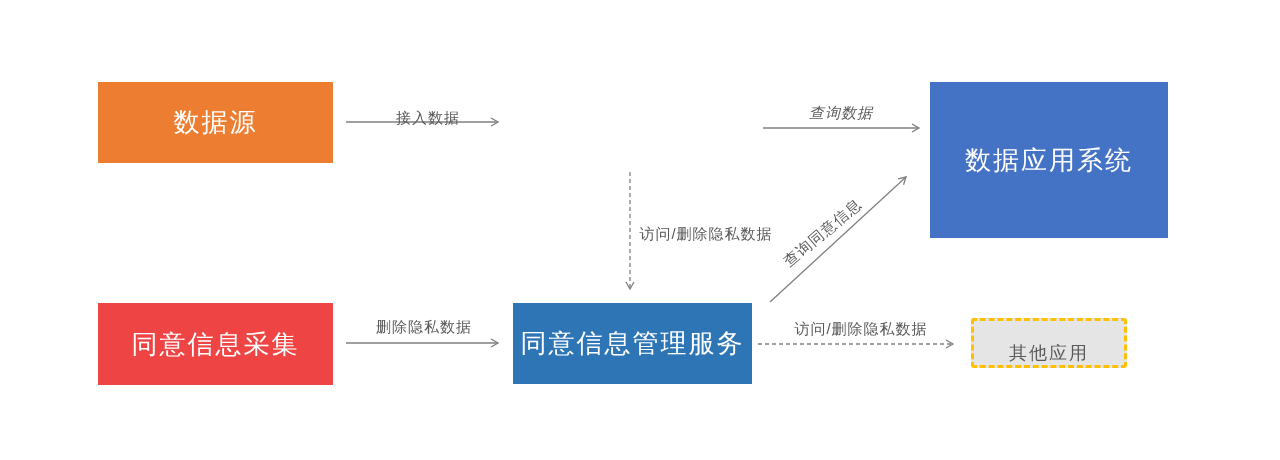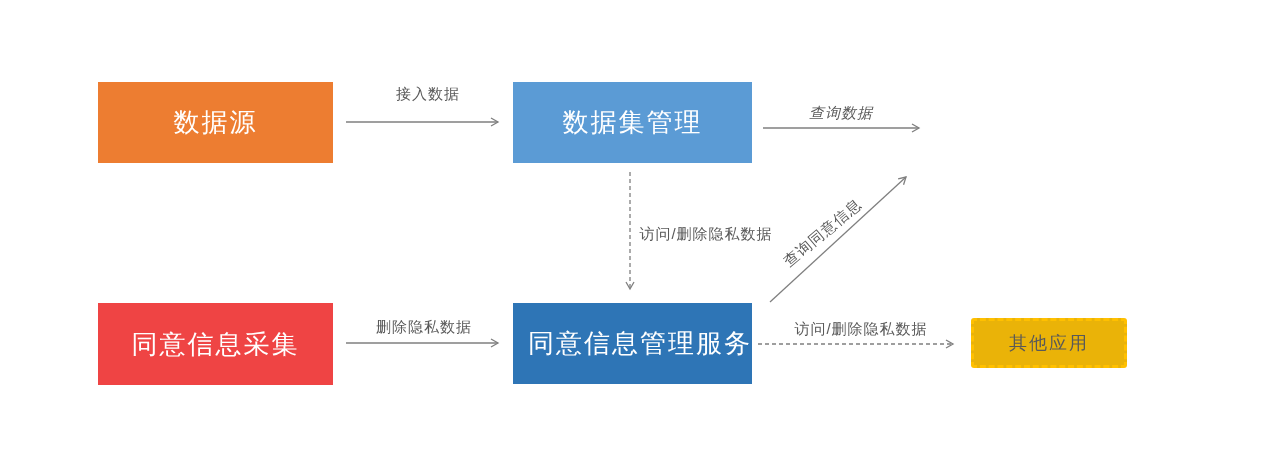--- a/index.html
+++ b/index.html
@@ -15,24 +15,25 @@
     display:flex;align-items:center;justify-content:center;
     font-size:26px;
     letter-spacing:2px;
     color:#ffffff;
     box-sizing:border-box;
     text-align:center;
   }
   .node-small{
     font-size:18px;
     letter-spacing:2px;
-    background:#eab308;
+    background:#e5e5e5;
     border:3px dashed #FFC000;
     border-radius:3px;
     color:#595959;
+    align-items:flex-end;
   }
   .edge-label{
     position:absolute;
     font-size:15px;
     letter-spacing:1px;
     color:#595959;
     white-space:nowrap;
     transform:translate(-50%,-50%);
   }
   .edge-label.rotated{
@@ -58,38 +59,38 @@
     <line class="dashed" x1="630" y1="172" x2="630" y2="289" marker-end="url(#arrowhead)" style="stroke: rgb(127, 127, 127);"></line>
     <line x1="770" y1="302" x2="906" y2="177" marker-end="url(#arrowhead)" style="stroke: rgb(127, 127, 127);"></line>
     <line x1="346" y1="343" x2="498" y2="343" marker-end="url(#arrowhead)" style="stroke: rgb(127, 127, 127);"></line>
     <line class="dashed" x1="758" y1="344" x2="953" y2="344" marker-end="url(#arrowhead)" style="stroke: rgb(127, 127, 127);"></line>
   </svg>
 
   <div class="node" style="left: 98px; top: 82px; width: 235px; height: 81px; background-color: rgb(237, 125, 49); color: rgb(255, 255, 255);">
     <span>数据源</span>
   </div>
 
-  <div class="node" style="left: 513px; top: 82px; width: 239px; height: 81px; background-color: rgb(91, 155, 213); color: rgb(255, 255, 255);">
-    <span>数据集管理</span>
+
+  <div class="node" style="left: 930px; top: 82px; width: 238px; height: 156px; background-color: rgb(68, 114, 196); color: rgb(255, 255, 255);">
+    <span>数据应用系统</span>
   </div>
-
 
   <div class="node" style="left: 98px; top: 303px; width: 235px; height: 82px; background-color: #ef4444; color: rgb(255, 255, 255);">
     <span>同意信息采集</span>
   </div>
 
-  <div class="node" style="left: 513px; top: 303px; width: 239px; height: 81px; background-color: rgb(46, 117, 182); color: rgb(255, 255, 255); justify-content: flex-end;">
+  <div class="node" style="left: 513px; top: 303px; width: 239px; height: 81px; background-color: rgb(46, 117, 182); color: rgb(255, 255, 255);">
     <span>同意信息管理服务</span>
   </div>
 
   <div class="node node-small" style="left: 971px; top: 318px; width: 156px; height: 50px; border-color: rgb(255, 192, 0); color: rgb(89, 89, 89);">
     <span>其他应用</span>
   </div>
 
-  <div class="edge-label" style="left:428px;top:94px;">接入数据</div>
+  <div class="edge-label" style="left:428px;top:118px;">接入数据</div>
 
   <div class="edge-label" style="left:841px;top:113px;font-style:italic;">查询数据</div>
 
   <div class="edge-label" style="left:706px;top:234px;">访问/删除隐私数据</div>
 
   <div class="edge-label rotated" style="left:823px;top:233px;">查询同意信息</div>
 
   <div class="edge-label" style="left:424px;top:327px;">删除隐私数据</div>
 
   <div class="edge-label" style="left:861px;top:329px;">访问/删除隐私数据</div>

